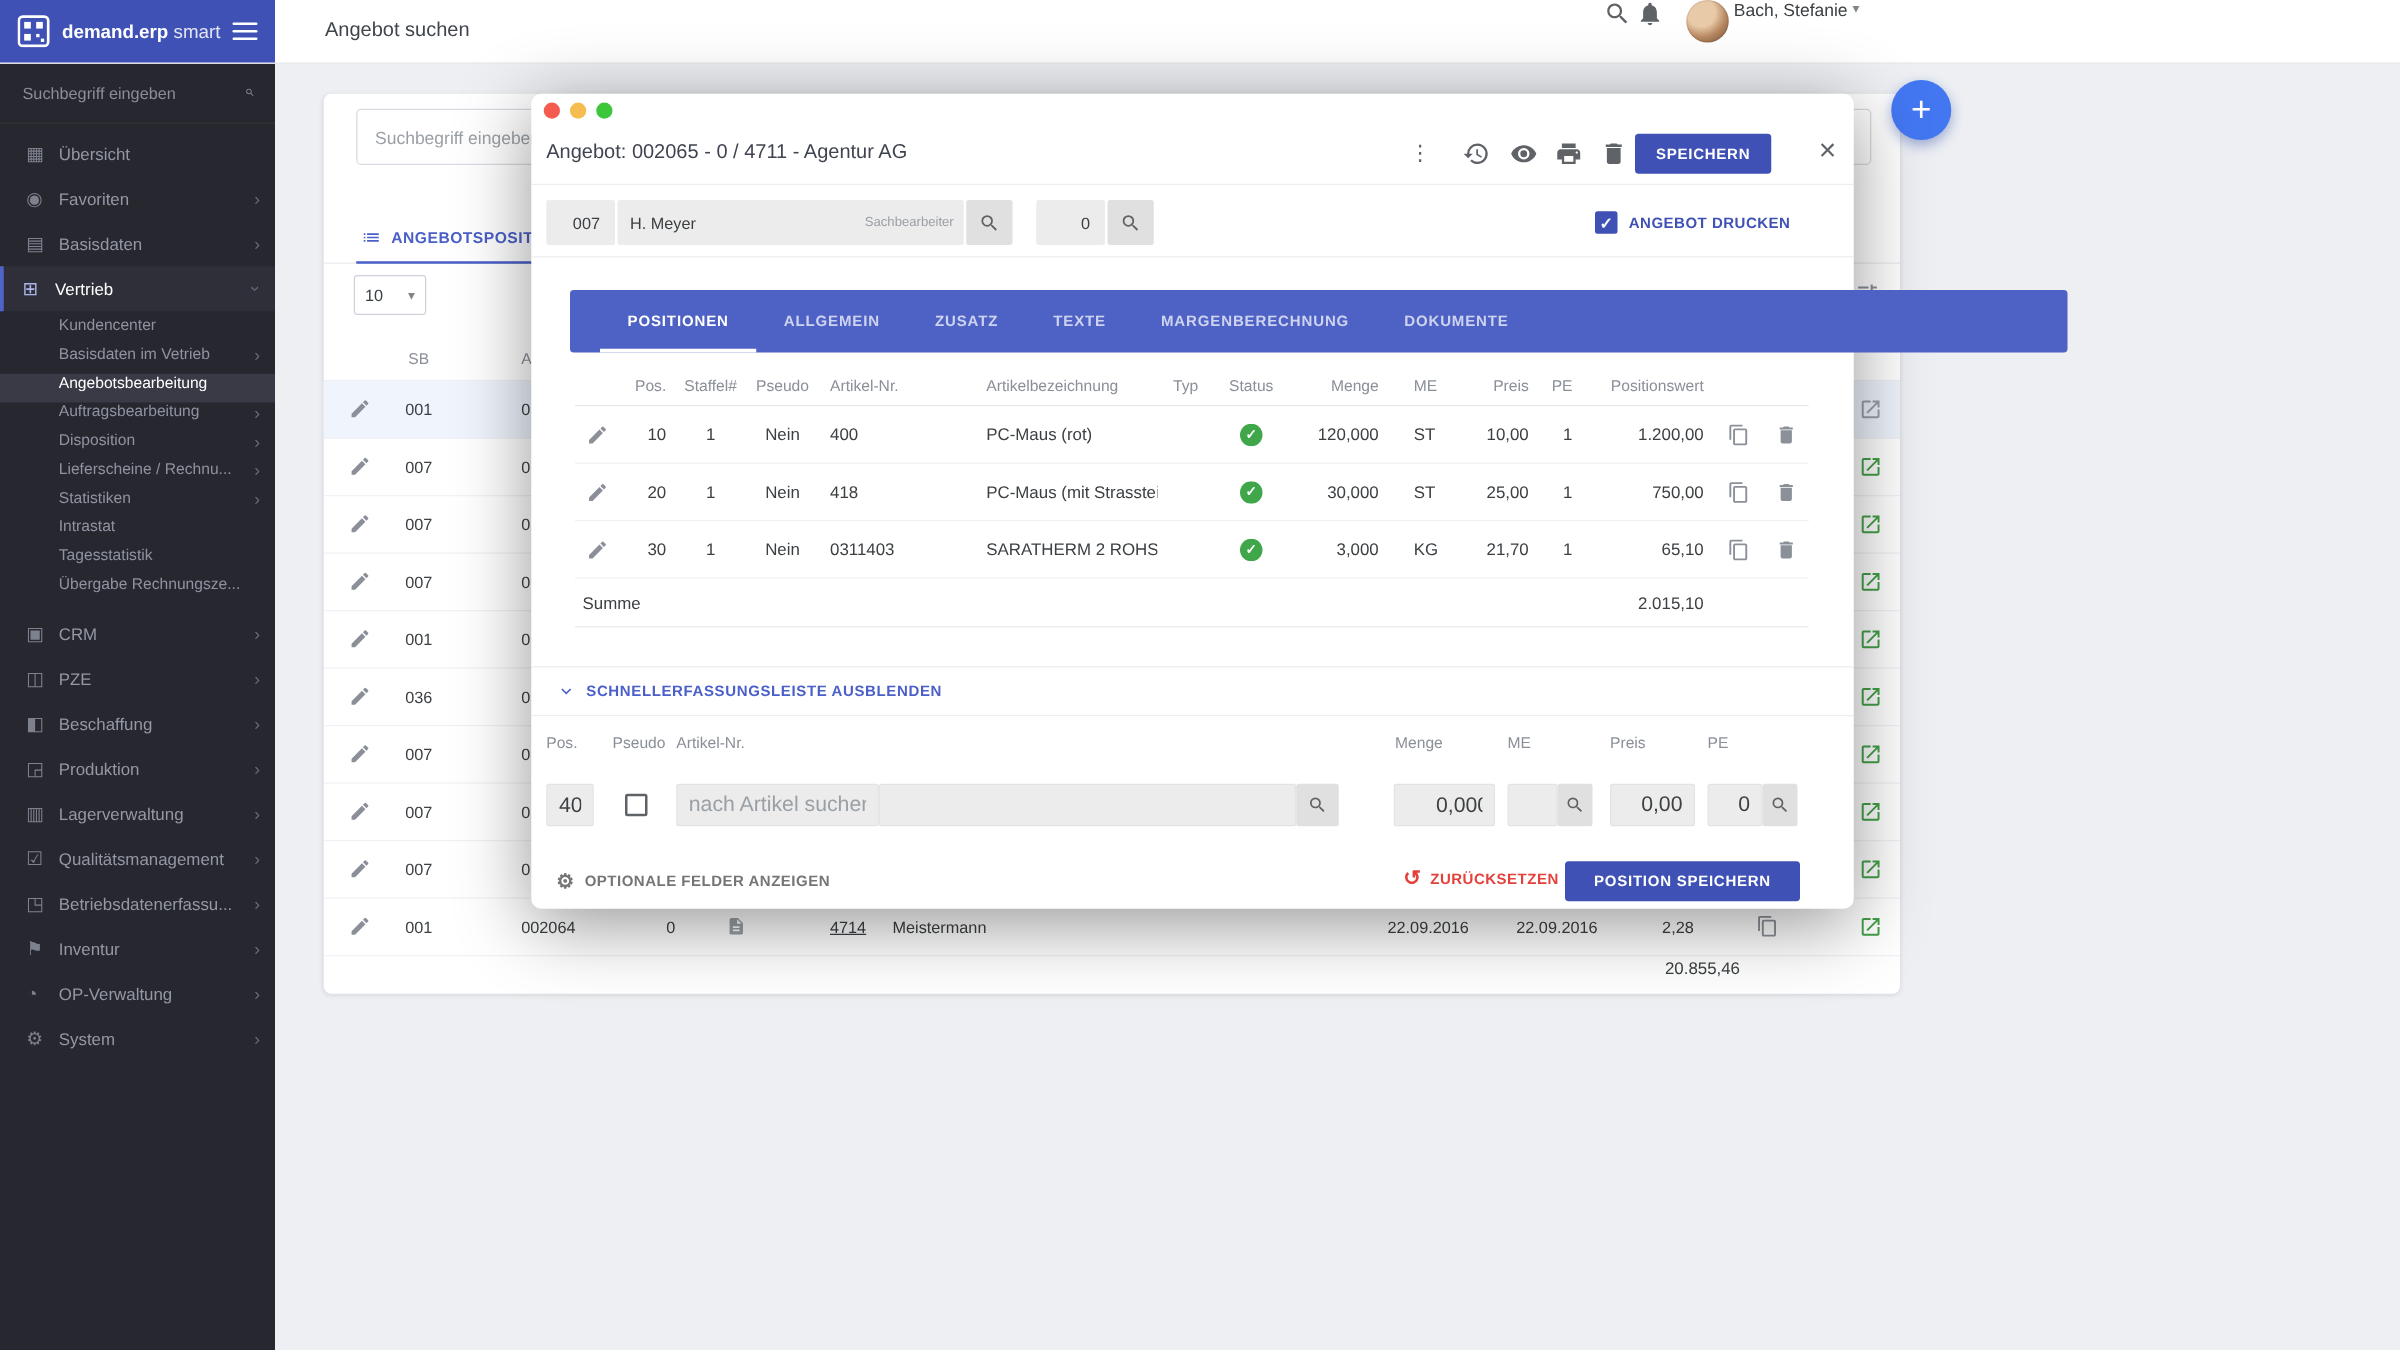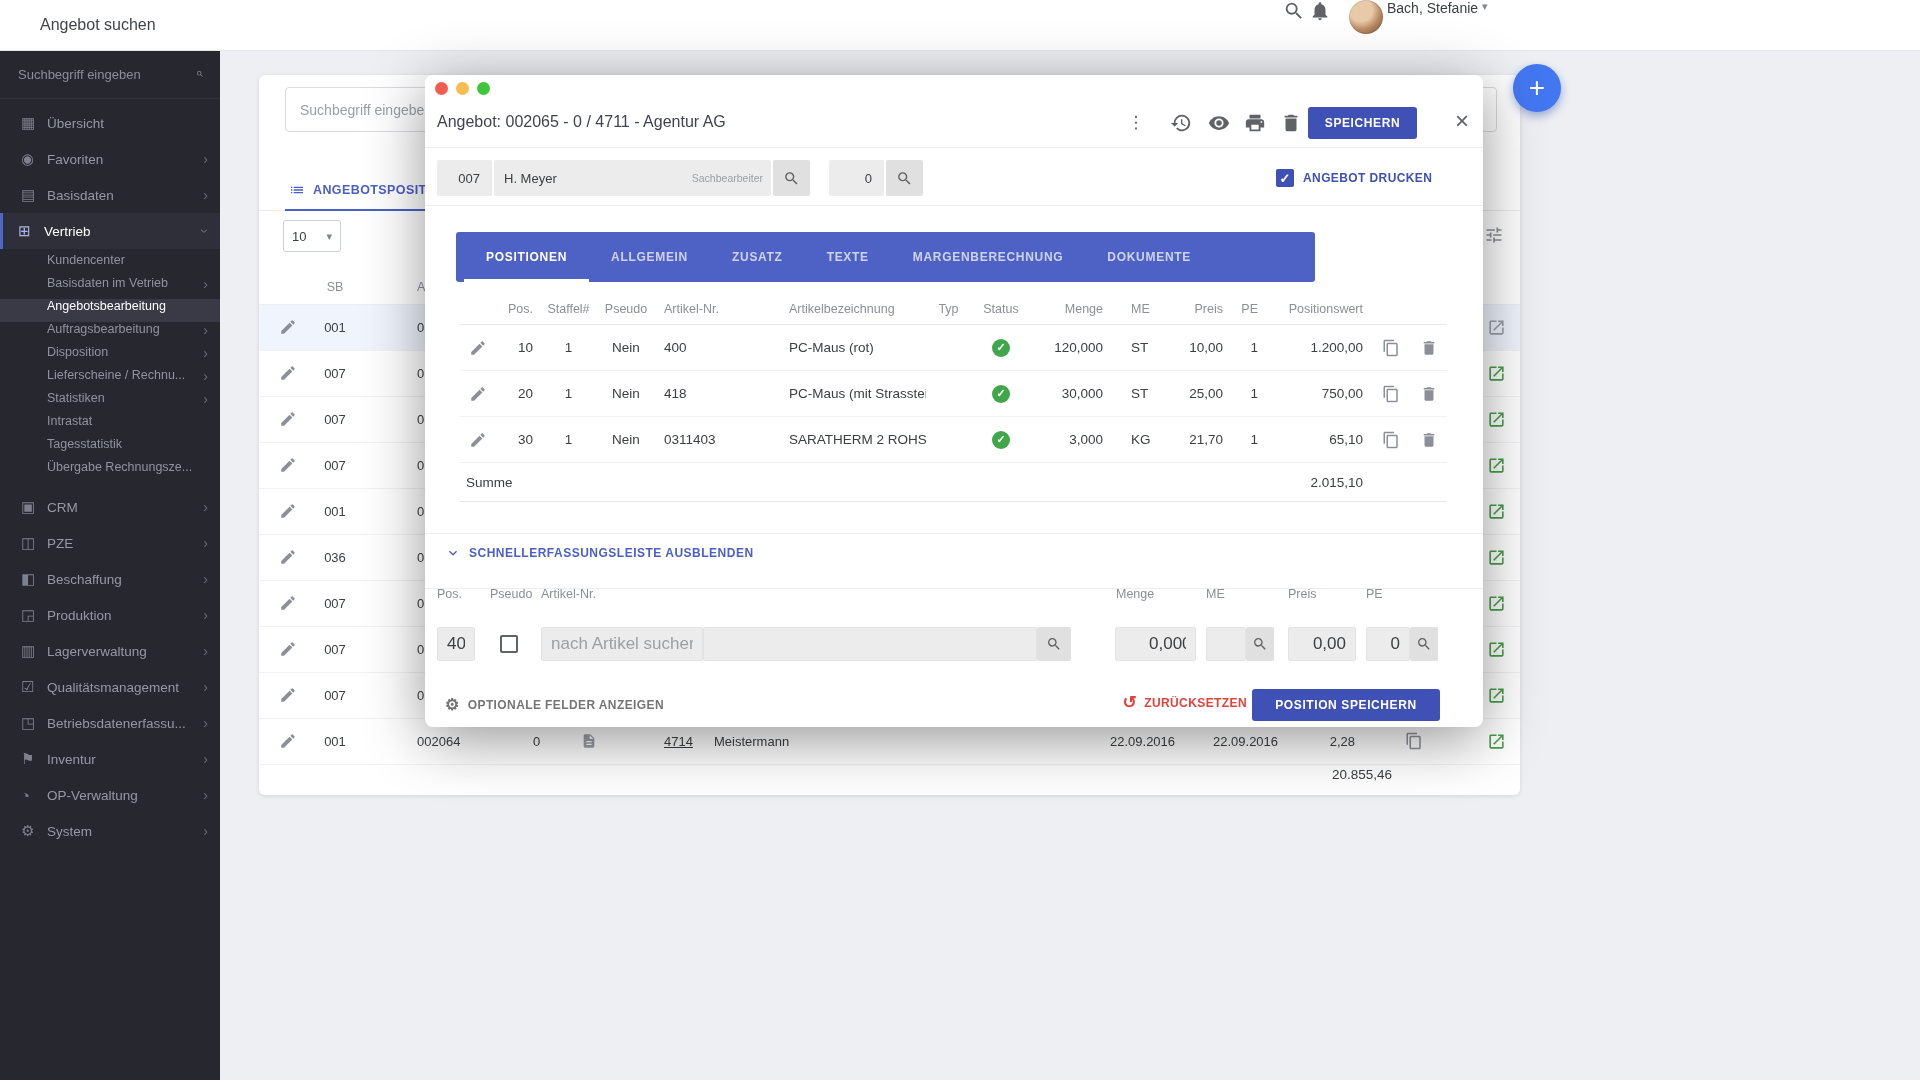--- a/index.html
+++ b/index.html
@@ -86,57 +86,73 @@
   .lu-code{width:55px;justify-content:flex-end;padding-right:12px}
   .lu-name{padding:0 10px;position:relative}
   .lu-label{position:absolute;right:8px;top:50%;transform:translateY(-50%);font-size:10.5px;color:#9aa0a6}
   .lu-btn{width:37px;height:36px;background:#e0e0e0;border:none;border-radius:2px;display:flex;align-items:center;justify-content:center;cursor:pointer;padding:0}
   .lu-mag{width:17px;height:17px;color:#616161}
   #chk-print{position:absolute;left:851px;top:94px;display:flex;align-items:center;gap:9px;cursor:pointer}
   .cb{width:18px;height:18px;border-radius:2px;box-sizing:border-box;display:flex;align-items:center;justify-content:center}
   .cb.checked{background:#3f51b5;color:#fff;font-size:13px;font-weight:700}
   .cb.empty{border:2px solid #5f6368;background:#fff}
   #chk-print .cb-label{font-size:12px;font-weight:700;letter-spacing:.4px;color:#3f51b5}
-  #dlg-tabbar{position:absolute;left:31px;top:157px;width:859px;height:50px;background:#4e61c4;border-radius:3px;display:flex;align-items:stretch;padding:0 8px;box-sizing:border-box}
+  #dlg-tabbar{position:absolute;left:31px;top:157px;width:1198px;height:50px;background:#4e61c4;border-radius:3px;display:flex;align-items:stretch;padding:0 24px;box-sizing:border-box}
   .dtab{display:flex;align-items:center;padding:0 22px;color:rgba(255,255,255,.72);font-size:12px;font-weight:700;letter-spacing:.7px;cursor:pointer;border-bottom:3px solid transparent;border-top:3px solid transparent}
   .dtab.active{color:#fff;border-bottom-color:#fff}
   #pos-table{position:absolute;left:35px;top:219px;width:987px}
   .pos-grid{display:grid;grid-template-columns:36px 45px 55px 60px 125px 1fr 45px 60px 80px 45px 75px 35px 105px 40px 36px;align-items:center}
   .pos-grid>div{white-space:nowrap;overflow:hidden;box-sizing:border-box}
   .pos-grid>:nth-child(2),.pos-grid>:nth-child(9),.pos-grid>:nth-child(11),.pos-grid>:nth-child(12),.pos-grid>:nth-child(13){text-align:right;padding-right:8px}
   .pos-grid>:nth-child(3),.pos-grid>:nth-child(4),.pos-grid>:nth-child(7),.pos-grid>:nth-child(8){text-align:center}
   .pos-grid>:nth-child(5),.pos-grid>:nth-child(6){padding-left:8px}
   .pos-grid>:nth-child(10){padding-left:20px}
   #pos-head{height:30px;border-bottom:1px solid #e7e9ed;font-size:12.5px;color:#8a8f98}
   .pos-row{height:45px;border-bottom:1px solid #eff1f4;font-size:13.5px;color:#3c4043}
   .cell-ico{display:block;width:18px;height:18px;margin:0 auto;color:#8a8f98}
   .pencil-btn,.copy-btn,.trash-btn{cursor:pointer}
   .status-ok{width:18px;height:18px;border-radius:50%;background:#3fa74a;color:#fff;font-size:11px;font-weight:700;display:flex;align-items:center;justify-content:center;margin:0 auto}
   #pos-summe{height:38px;border-bottom:1px solid #e7e9ed;display:flex;align-items:center;font-size:13.5px}
   #pos-summe .s-label{padding-left:6px}
   #pos-summe .s-value{margin-left:auto;padding-right:84px}
-  #qb-toggle-row{position:absolute;left:0;top:458px;width:100%;height:56px;border-top:1px solid #ebedf0;border-bottom:1px solid #ebedf0;box-sizing:border-box}
+  #qb-toggle-row{position:absolute;left:0;top:458px;width:100%;height:40px;border-top:1px solid #ebedf0;border-bottom:1px solid #ebedf0;box-sizing:border-box}
   #qb-toggle{position:absolute;left:20px;top:11px;display:flex;align-items:center;gap:8px;color:#4a5fc8;font-size:12px;font-weight:700;letter-spacing:.5px;cursor:pointer}
   .qb-h{position:absolute;top:512px;font-size:12.5px;color:#8a8f98}
   .qb-field{position:absolute;top:552px;height:34px;background:#ececec;border:1px solid #e3e3e3;border-radius:2px;box-sizing:border-box;display:flex;align-items:center}
   .qb-field input{width:100%;background:transparent;border:none;outline:none;font-family:inherit;font-size:17px;color:#3c4043;padding:0 9px}
   .qb-field input::placeholder{color:#9aa0a6}
   .qb-btn{position:absolute;top:552px;height:34px;background:#e0e0e0;border:none;border-radius:2px;display:flex;align-items:center;justify-content:center;cursor:pointer;padding:0}
   .qb-mag{width:16px;height:16px;color:#616161}
   #qb-check{position:absolute;left:75px;top:560px;cursor:pointer}
   #opt-fields{position:absolute;left:20px;top:620px;display:flex;align-items:center;gap:8px;color:#757575;font-size:12px;font-weight:700;letter-spacing:.4px;cursor:pointer}
   #opt-fields .gear{font-size:16px}
   #qb-reset{position:absolute;right:236px;top:620px;display:flex;align-items:center;gap:7px;color:#e5413c;font-size:12px;font-weight:700;letter-spacing:.4px;cursor:pointer}
   #qb-reset .reset-ico{font-size:17px;line-height:16px}
   #qb-save{position:absolute;right:43px;top:614px;width:188px;height:32px;background:#3f51b5;color:#fff;border:none;border-radius:3px;font-size:12px;font-weight:700;letter-spacing:.6px;font-family:inherit;cursor:pointer}
 </style>
 </head>
 <body>
 
 <div id="topbar">
+  <div id="brand">
+    <svg width="26" height="26" viewBox="0 0 24 24">
+        <rect x="1" y="1" width="22" height="22" rx="3" fill="none" stroke="#fff" stroke-width="2"></rect>
+        <rect x="5" y="5" width="5" height="5" fill="#fff"></rect>
+        <rect x="14" y="5" width="5" height="5" fill="#fff"></rect>
+        <rect x="5" y="14" width="5" height="5" fill="#fff"></rect>
+        <rect x="14" y="14" width="2.5" height="2.5" fill="#fff"></rect>
+        <rect x="17.5" y="17.5" width="2.5" height="2.5" fill="#fff"></rect>
+      </svg>
+    <div class="brand-text"><b>demand.erp</b> <span>smart</span></div>
+    <div id="hamburger">
+        <i></i>
+        <i></i>
+        <i></i>
+      </div>
+  </div>
   <div id="page-title">Angebot suchen</div>
   <div id="topbar-right">
     <svg class="tb-ico" viewBox="0 0 24 24">
         <path fill="#5f6368" d="M15.5 14h-.79l-.28-.27A6.47 6.47 0 0 0 16 9.5 6.5 6.5 0 1 0 9.5 16c1.61 0 3.09-.59 4.23-1.57l.27.28v.79l5 4.99L20.49 19l-4.99-5zm-6 0C7.01 14 5 11.99 5 9.5S7.01 5 9.5 5 14 7.01 14 9.5 11.99 14 9.5 14z"></path>
       </svg>
     <svg class="tb-ico" viewBox="0 0 24 24">
         <path fill="#5f6368" d="M12 22c1.1 0 2-.9 2-2h-4c0 1.1.9 2 2 2zm6-6v-5c0-3.07-1.63-5.64-4.5-6.32V4c0-.83-.67-1.5-1.5-1.5S10.5 3.17 10.5 4v.68C7.64 5.36 6 7.92 6 11v5l-2 2v1h16v-1l-2-2z"></path>
       </svg>
     <div id="avatar"></div>
     <div id="user-name">Bach, Stefanie</div>

